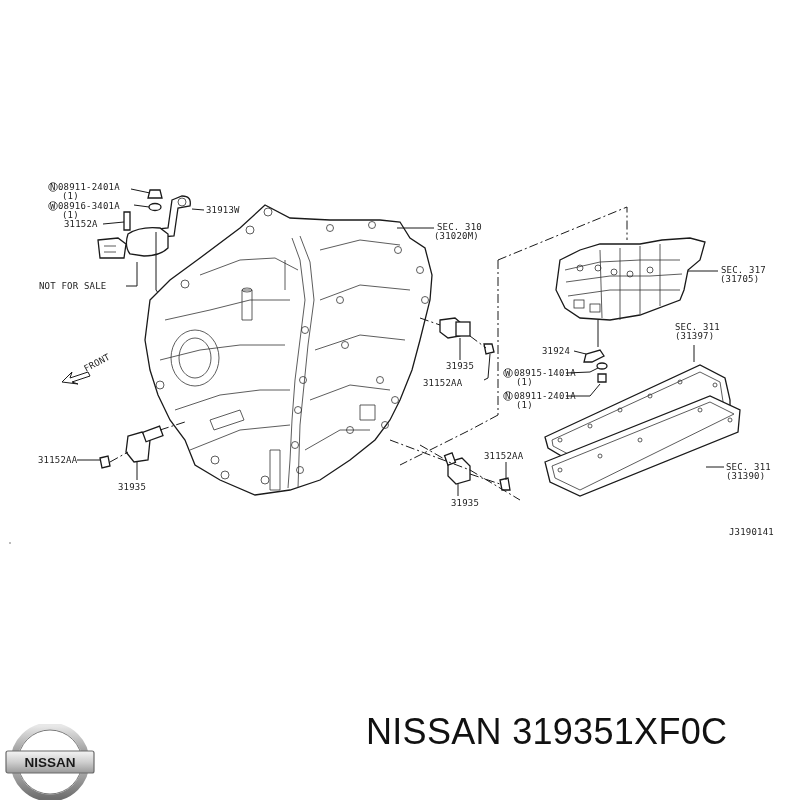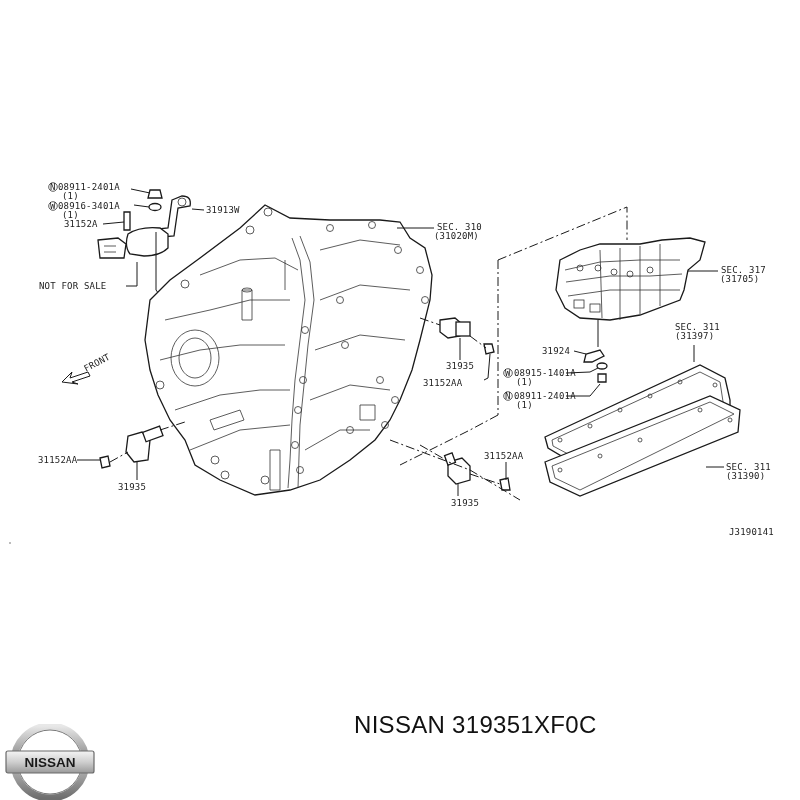--- a/index.html
+++ b/index.html
@@ -3,21 +3,21 @@
 <meta charset="utf-8">
 <style>
   html, body { margin: 0; padding: 0; background: #ffffff; }
   body { width: 800px; height: 800px; position: relative; overflow: hidden; font-family: "Liberation Sans", sans-serif; }
   #diagram { position: absolute; left: 0; top: 0; width: 800px; height: 800px; }
   .lbl { font-family: "DejaVu Sans Mono", "Liberation Mono", monospace; font-size: 9px; fill: #222; letter-spacing: 0.2px; }
   .ln { stroke: #1a1a1a; stroke-width: 1; fill: none; }
   .thick { stroke: #1a1a1a; stroke-width: 1.3; fill: #fff; }
   .thin { stroke: #333; stroke-width: 0.8; fill: none; }
   .dash { stroke: #1a1a1a; stroke-width: 1; fill: none; stroke-dasharray: 9 3 2 3; }
-  .footer-title { position: absolute; left: 354px; top: 711px; font-family: "Liberation Sans", sans-serif; font-size: 24px; color: #111; letter-spacing: 0.3px; white-space: nowrap; }
+  .footer-title { position: absolute; left: 366px; top: 711px; font-family: "Liberation Sans", sans-serif; font-size: 36px; color: #111; letter-spacing: 0.3px; white-space: nowrap; }
   .logo { position: absolute; left: 4px; top: 724px; width: 92px; height: 76px; }
   .logo-text { font-family: "Liberation Sans", sans-serif; font-weight: bold; font-size: 13.5px; fill: #1a1a1a; }
 </style>
 </head>
 <body>
 
 <svg id="diagram" viewBox="0 0 800 800" xmlns="http://www.w3.org/2000/svg">
 
   <g>
 

